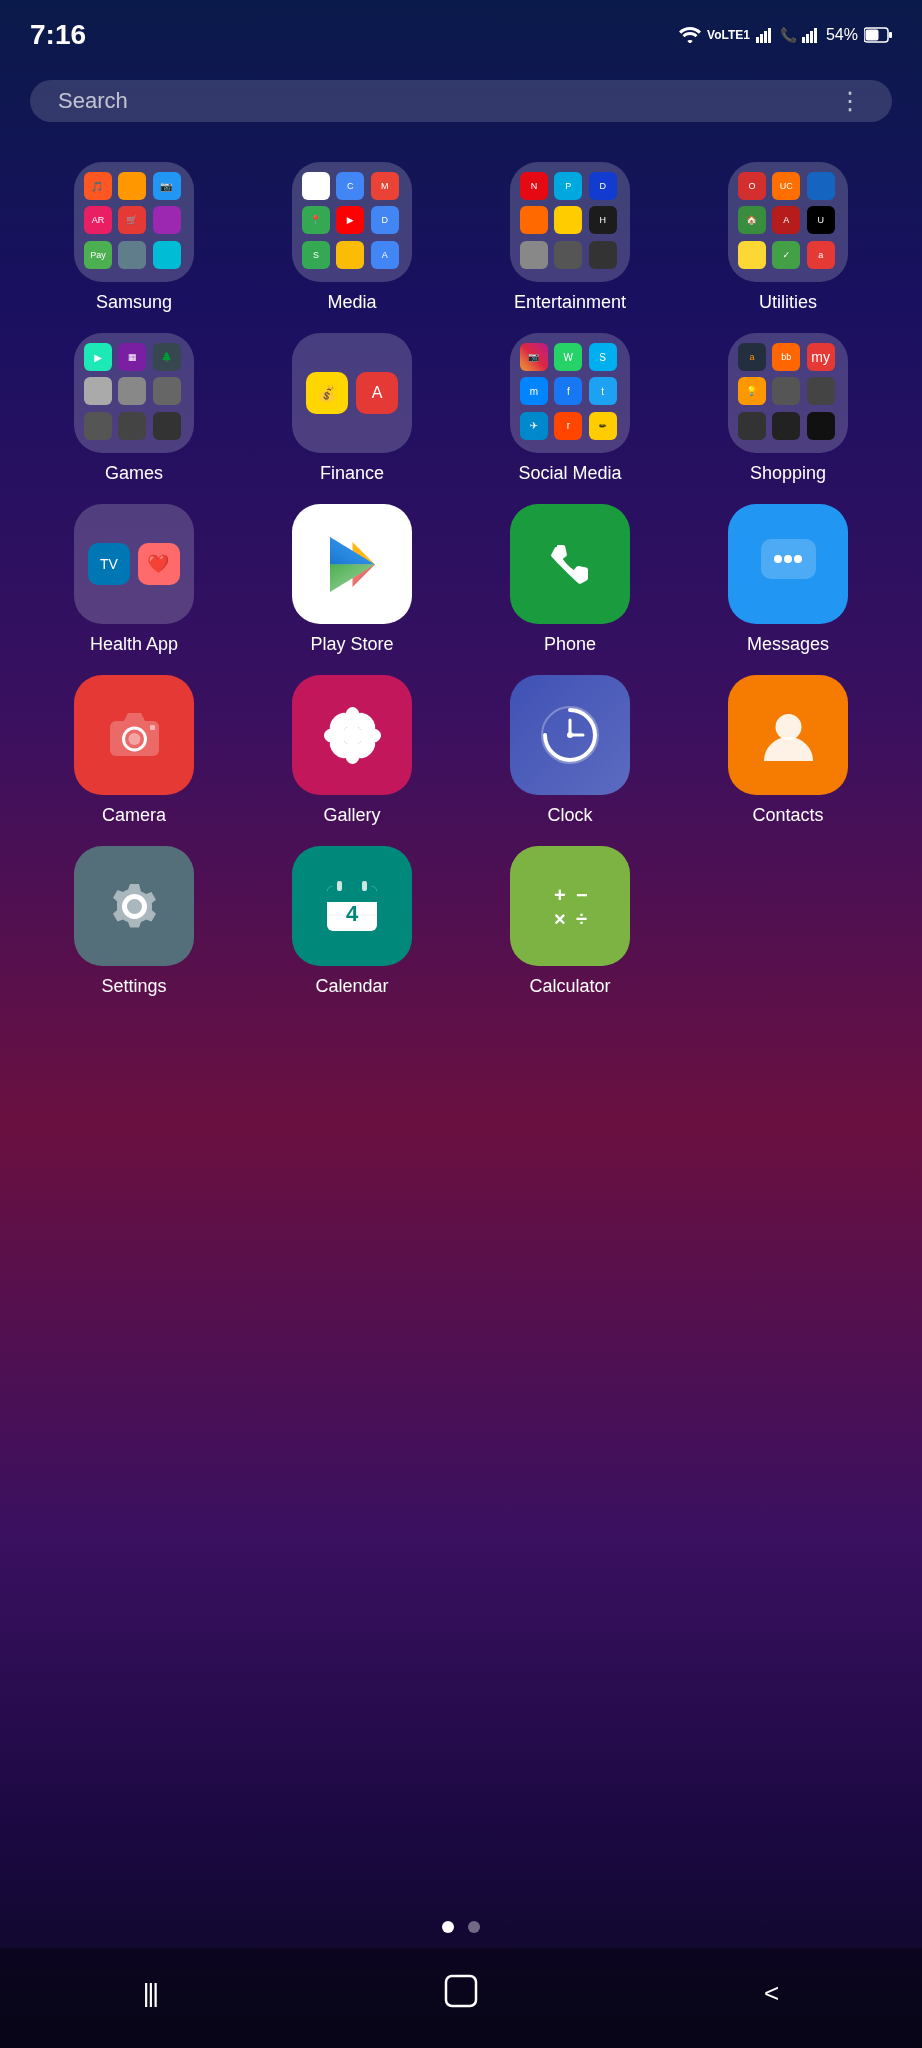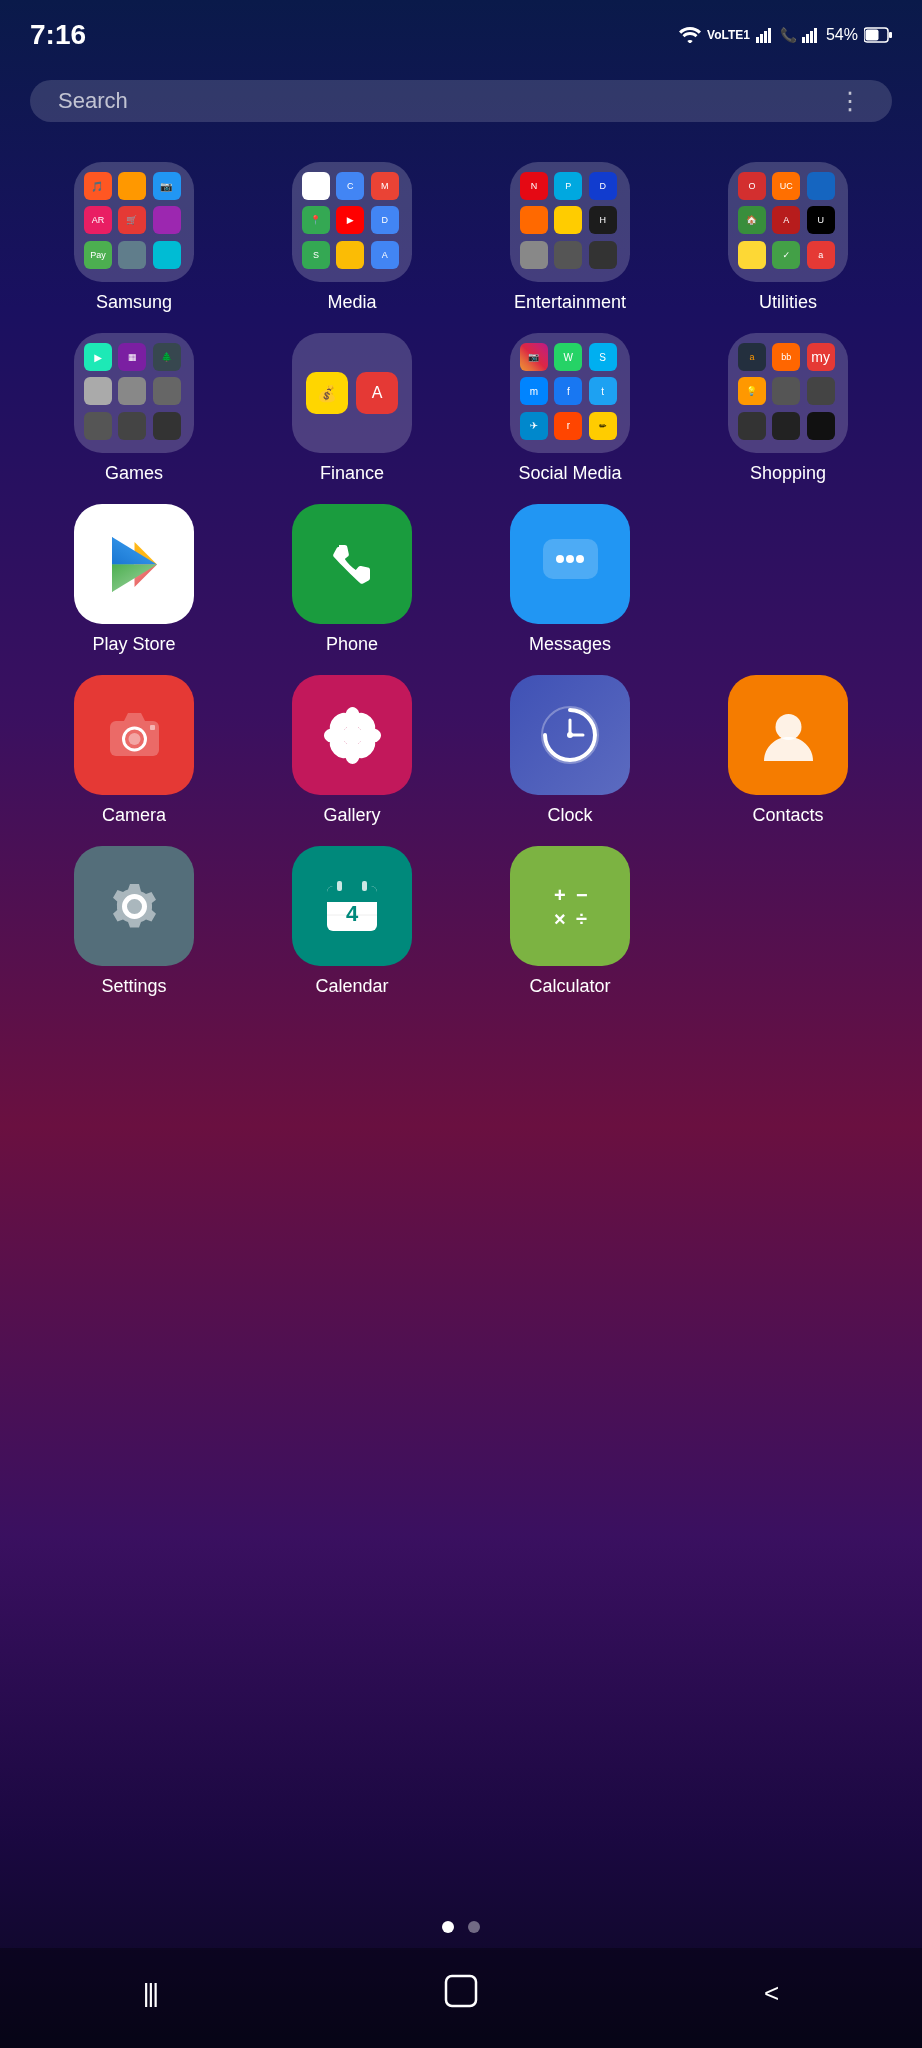--- a/index.html
+++ b/index.html
@@ -340,20 +340,29 @@
         <div class="folder-mini-icon" style="background:#222;border-radius:6px;"></div>
         <div class="folder-mini-icon" style="background:#111;border-radius:6px;"></div>
       </div>
     </div>
     <span class="app-label">Shopping</span>
   </div>
 </div>
 
 <div class="app-grid" style="padding-top:0;">
 
+  <div class="app-item">
+    <div class="app-icon folder-bg">
+      <div class="folder-grid" style="display:flex;align-items:center;justify-content:center;gap:8px;">
+        <div style="width:42px;height:42px;border-radius:10px;background:#0077b5;display:flex;align-items:center;justify-content:center;font-size:14px;color:white;">TV</div>
+        <div style="width:42px;height:42px;border-radius:10px;background:#ff6b6b;display:flex;align-items:center;justify-content:center;font-size:18px;">❤️</div>
+      </div>
+    </div>
+    <span class="app-label">Health App</span>
+  </div>
 
   <div class="app-item">
     <div class="app-icon icon-play-store">
       <svg width="65" height="65" viewBox="0 0 65 65">
         <defs>
           <linearGradient id="pg1" x1="0%" y1="100%" x2="100%" y2="0%">
             <stop offset="0%" style="stop-color:#1976d2"></stop>
             <stop offset="100%" style="stop-color:#42a5f5"></stop>
           </linearGradient>
           <linearGradient id="pg2" x1="0%" y1="0%" x2="100%" y2="100%">

